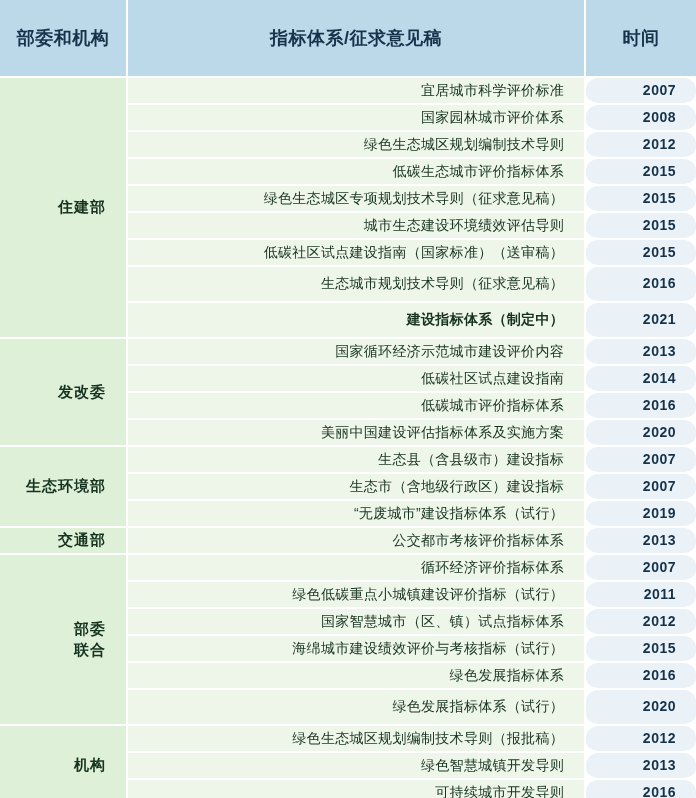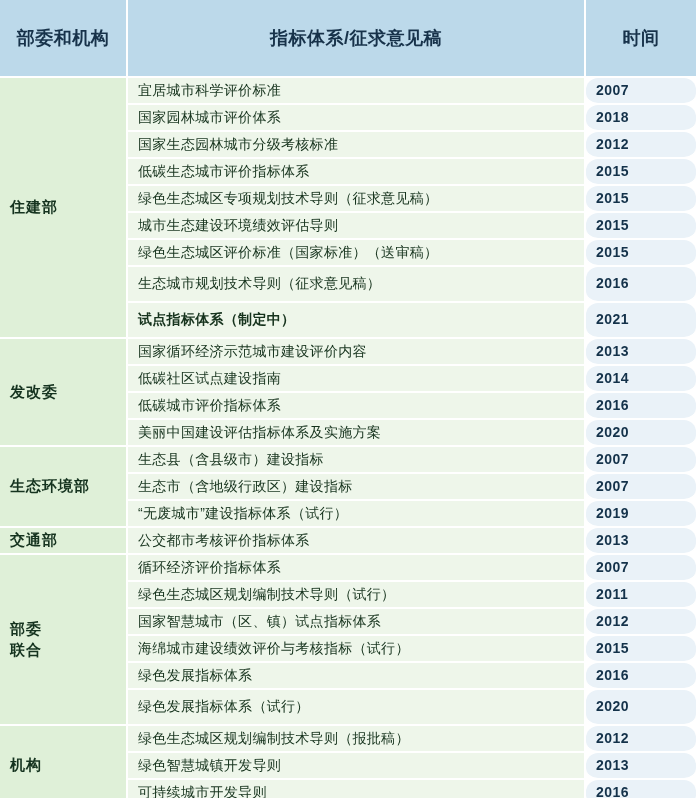--- a/index.html
+++ b/index.html
@@ -33,25 +33,25 @@
     vertical-align: middle;
     border-right: 2px solid #ffffff;
     border-bottom: 2px solid #ffffff;
     letter-spacing: 0.5px;
   }
   thead th.last { border-right: none; text-align: center; }
 
   td {
     font-size: 14px;
     color: #1a1a1a;
-    text-align: left;
+    text-align: right;
     vertical-align: middle;
     border-right: 2px solid #ffffff;
     border-bottom: 2px solid #ffffff;
-    padding: 0 10px;
+    padding: 0 20px;
     height: 25px;
     line-height: 1.25;
   }
   td.last { border-right: none; border-radius: 12px; }
 
   td.agency {
     background: #dff0d8;
     font-weight: bold;
     font-size: 15px;
     color: #15331f;
@@ -95,48 +95,48 @@
   <tbody id="tbody">
       <tr>
         <td class="agency" rowspan="9">
           <span class="stack">住建部</span>
         </td>
         <td class="name">宜居城市科学评价标准</td>
         <td class="time last">2007</td>
       </tr>
       <tr>
         <td class="name">国家园林城市评价体系</td>
-        <td class="time last">2018</td>
-      </tr>
-      <tr>
-        <td class="name">国家生态园林城市分级考核标准</td>
+        <td class="time last">2008</td>
+      </tr>
+      <tr>
+        <td class="name">绿色生态城区规划编制技术导则</td>
         <td class="time last">2012</td>
       </tr>
       <tr>
         <td class="name">低碳生态城市评价指标体系</td>
         <td class="time last">2015</td>
       </tr>
       <tr>
         <td class="name">绿色生态城区专项规划技术导则（征求意见稿）</td>
         <td class="time last">2015</td>
       </tr>
       <tr>
         <td class="name">城市生态建设环境绩效评估导则</td>
         <td class="time last">2015</td>
       </tr>
       <tr>
-        <td class="name">绿色生态城区评价标准（国家标准）（送审稿）</td>
+        <td class="name">低碳社区试点建设指南（国家标准）（送审稿）</td>
         <td class="time last">2015</td>
       </tr>
       <tr class="tall">
         <td class="name">生态城市规划技术导则（征求意见稿）</td>
         <td class="time last">2016</td>
       </tr>
       <tr class="tall">
-        <td class="name bold">试点指标体系（制定中）</td>
+        <td class="name bold">建设指标体系（制定中）</td>
         <td class="time last">2021</td>
       </tr>
       <tr>
         <td class="agency" rowspan="4">
           <span class="stack">发改委</span>
         </td>
         <td class="name">国家循环经济示范城市建设评价内容</td>
         <td class="time last">2013</td>
       </tr>
       <tr>
@@ -175,21 +175,21 @@
       </tr>
       <tr>
         <td class="agency" rowspan="6">
           <span class="stack">部委</span>
           <span class="stack">联合</span>
         </td>
         <td class="name">循环经济评价指标体系</td>
         <td class="time last">2007</td>
       </tr>
       <tr>
-        <td class="name">绿色生态城区规划编制技术导则（试行）</td>
+        <td class="name">绿色低碳重点小城镇建设评价指标（试行）</td>
         <td class="time last">2011</td>
       </tr>
       <tr>
         <td class="name">国家智慧城市（区、镇）试点指标体系</td>
         <td class="time last">2012</td>
       </tr>
       <tr>
         <td class="name">海绵城市建设绩效评价与考核指标（试行）</td>
         <td class="time last">2015</td>
       </tr>

